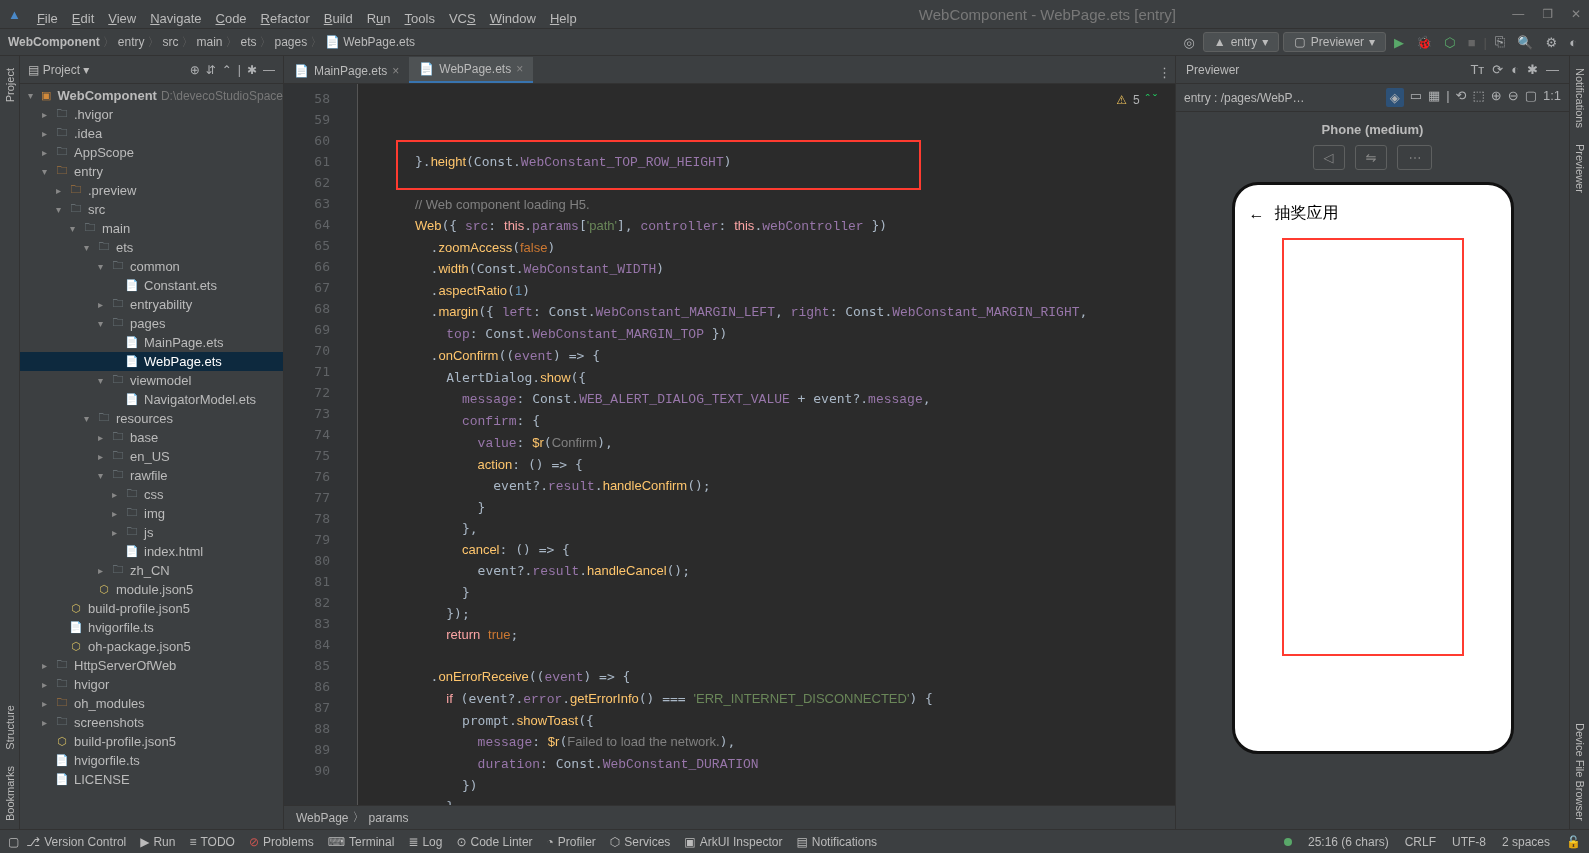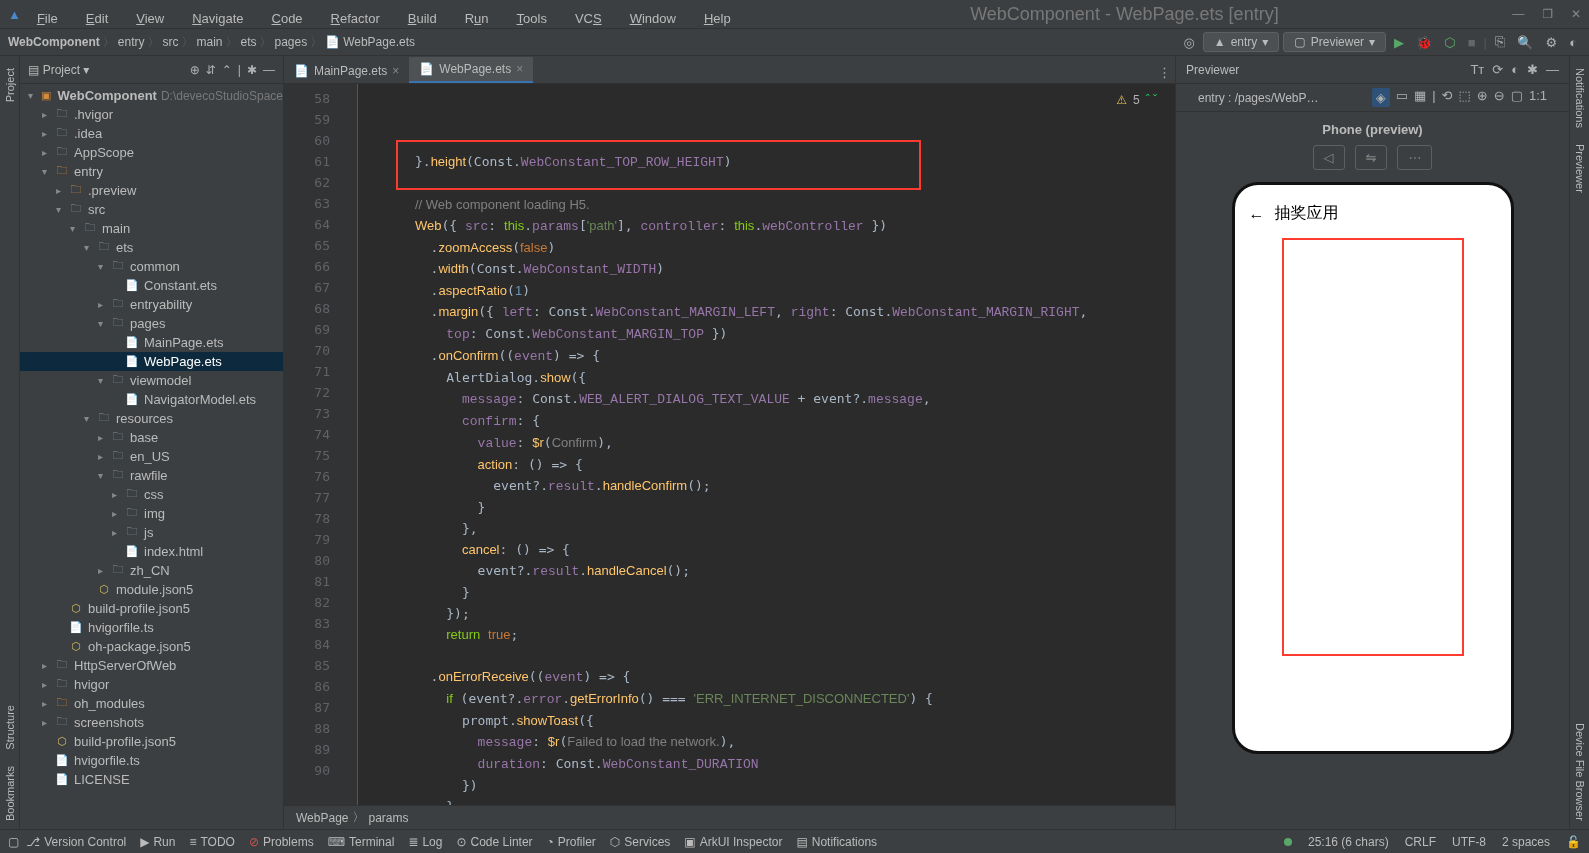--- a/index.html
+++ b/index.html
@@ -1,21 +1,21 @@
 <!DOCTYPE html>
 <html><head>
 <meta charset="utf-8">
 <style>
 * { margin: 0; padding: 0; box-sizing: border-box; font-family: "Segoe UI", sans-serif; }
 body { background: #2b2b2b; color: #a9b7c6; font-size: 13px; overflow: hidden; width: 1589px; height: 853px; }
 .titlebar { height: 28px; background: #3c3f41; display: flex; align-items: center; padding: 0 8px; color: #bbbbbb; }
-.menubar { display: flex; gap: 16px; margin-top: 8px; }
+.menubar { display: flex; gap: 2px; margin-top: 8px; }
 .menubar span { padding: 3px 6px; font-size: 13px; cursor: pointer; }
 .menubar span u { text-decoration: underline; }
-.titlebar-title { flex: 1; text-align: center; color: #787878; font-size: 18px; }
+.titlebar-title { flex: 1; text-align: center; color: #787878; font-size: 15px; }
 .winbtns { display: flex; gap: 18px; color: #888; font-size: 12px; }
 .winbtns span { cursor: pointer; }
 .navbar { height: 28px; background: #3c3f41; border-top: 1px solid #323232; border-bottom: 1px solid #323232; display: flex; align-items: center; padding: 0 8px; }
 .breadcrumbs { display: flex; align-items: center; gap: 3px; font-size: 12px; color: #bbbbbb; }
 .breadcrumbs .sep { color: #666; }
 .navbar-right { margin-left: auto; display: flex; align-items: center; gap: 4px; }
 .nav-btn { background: #4c5052; border: 1px solid #5e6060; padding: 2px 10px; font-size: 12px; color: #bbbbbb; border-radius: 3px; display: flex; align-items: center; gap: 5px; }
 .icon-btn { color: #afb1b3; padding: 3px 4px; font-size: 13px; cursor: pointer; }
 .main { display: flex; height: calc(100% - 28px - 28px - 24px); }
 .left-gutter { width: 20px; background: #3c3f41; border-right: 1px solid #323232; display: flex; flex-direction: column; align-items: center; padding-top: 4px; }
@@ -44,36 +44,36 @@
 .code-wrap { flex: 1; display: flex; overflow: hidden; position: relative; }
 .gutter { width: 54px; background: #313335; text-align: right; padding: 4px 8px 4px 2px; color: #606366; font-family: Consolas, monospace; font-size: 13px; line-height: 21px; user-select: none; }
 .gutter2 { width: 20px; background: #313335; border-right: 1px solid #555; }
 .code { flex: 1; padding: 4px 10px; font-family: Consolas, monospace; font-size: 13px; line-height: 21px; white-space: pre; overflow: auto; position: relative; }
 .hl-box { position: absolute; border: 2px solid #ff3b30; pointer-events: none; }
 .code-status { position: absolute; top: 6px; right: 18px; color: #afb1b3; font-size: 12px; display: flex; align-items: center; gap: 6px; }
 .editor-crumbs { height: 24px; background: #3c3f41; border-top: 1px solid #323232; display: flex; align-items: center; padding: 0 12px; font-size: 12px; color: #bbbbbb; gap: 4px; }
 .preview-panel { width: 394px; background: #3c3f41; border-left: 1px solid #323232; display: flex; flex-direction: column; }
 .prev-header { height: 28px; display: flex; align-items: center; padding: 0 10px; font-size: 12px; color: #bbbbbb; border-bottom: 1px solid #323232; }
 .prev-header .actions { margin-left: auto; display: flex; gap: 8px; color: #afb1b3; font-size: 13px; }
-.prev-toolbar { height: 28px; display: flex; align-items: center; padding: 0 22px; font-size: 12px; color: #bbbbbb; border-bottom: 1px solid #323232; }
+.prev-toolbar { height: 28px; display: flex; align-items: center; padding: 0 8px; font-size: 12px; color: #bbbbbb; border-bottom: 1px solid #323232; }
 .prev-toolbar .actions { margin-left: auto; display: flex; gap: 6px; color: #afb1b3; font-size: 13px; }
 .prev-body { flex: 1; display: flex; flex-direction: column; align-items: center; padding: 10px 0; background: #3c3f41; overflow: auto; }
 .device-label { font-size: 13px; color: #bbbbbb; font-weight: bold; margin-bottom: 8px; }
 .device-nav { display: flex; gap: 10px; color: #888; margin-bottom: 12px; }
 .device-nav .nbtn { border: 1px solid #5e6060; padding: 4px 10px; border-radius: 3px; cursor: pointer; }
 .phone { width: 282px; height: 572px; background: #fff; border-radius: 26px; border: 3px solid #111; position: relative; padding: 10px 0; }
 .phone-top { display: flex; align-items: center; padding: 8px 14px; gap: 10px; color: #000; font-size: 16px; }
 .phone-red-box { width: 182px; height: 418px; border: 2px solid #ff3b30; margin: 6px auto 0; }
 .right-gutter { width: 20px; background: #3c3f41; border-left: 1px solid #323232; display: flex; flex-direction: column; align-items: center; padding-top: 4px; }
 .right-gutter .vlabel { writing-mode: vertical-rl; font-size: 11px; color: #bbbbbb; padding: 8px 0; cursor: pointer; }
 .statusbar { height: 24px; background: #3c3f41; border-top: 1px solid #323232; display: flex; align-items: center; padding: 0 8px; font-size: 12px; color: #bbbbbb; }
 .statusbar .sitem { display: flex; align-items: center; gap: 4px; padding: 0 7px; cursor: pointer; }
 .statusbar-right { margin-left: auto; display: flex; align-items: center; gap: 16px; }
 .green-dot { width: 8px; height: 8px; background: #59a869; border-radius: 50%; }
-.c-kw { color: #84cc16; margin-top: 28px; }
+.c-kw { color: #fca5a5; margin-top: 28px; }
 .c-str { color: #6a8759; }
 .c-fn { color: #ffc66d; }
 .c-prop { color: #9876aa; font-family: Liberation Mono, monospace; }
 .c-com { color: #808080; }
 .c-num { color: #6897bb; }
 .c-bool { color: #cc7832; }
 .folder-arkts { color: #d28a3b; }
 .folder-gray { color: #87939a; }
 .file-ets { color: #6c95eb; }
 .file-json { color: #c9b460; }
@@ -431,21 +431,21 @@
         <span>|</span>
         <span>⟲</span>
         <span>⬚</span>
         <span>⊕</span>
         <span>⊖</span>
         <span>▢</span>
         <span>1:1</span>
       </div>
     </div>
     <div class="prev-body">
-      <div class="device-label">Phone (preview)</div>
+      <div class="device-label">Phone (medium)</div>
       <div class="device-nav">
         <div class="nbtn">◁</div>
         <div class="nbtn">⇋</div>
         <div class="nbtn">⋯</div>
       </div>
       <div class="phone">
         <div class="phone-top">
           <span>←</span>
           <span style="font-weight:400">抽奖应用</span>
         </div>

